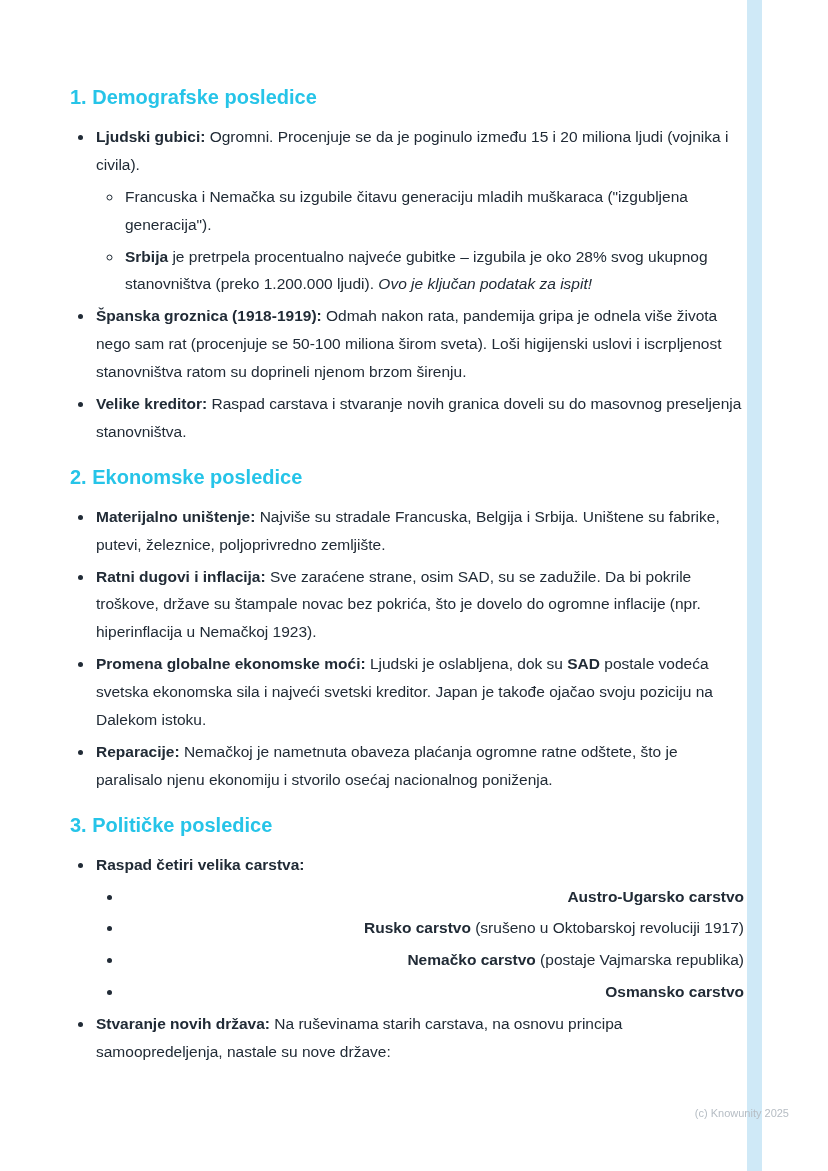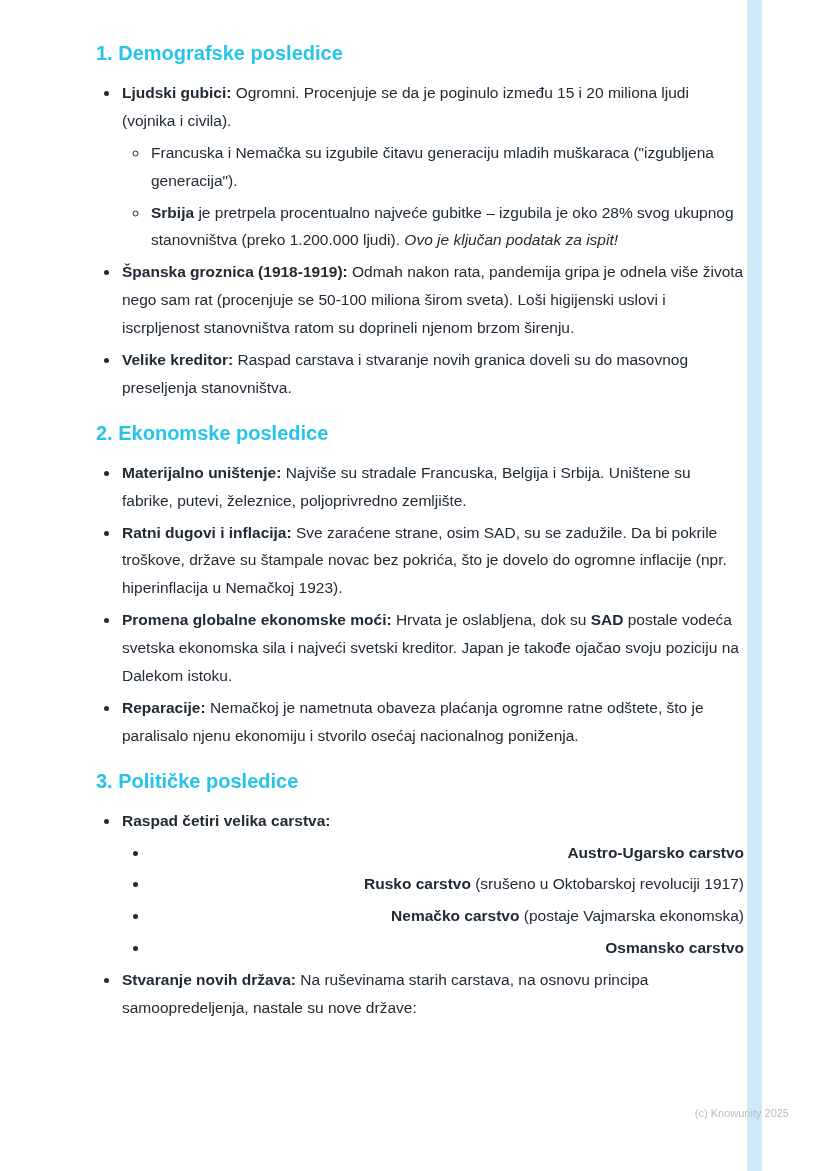--- a/index.html
+++ b/index.html
@@ -9,21 +9,21 @@
     --footer:#b6bdc4;
   }
   *{margin:0;padding:0;box-sizing:border-box;}
   html,body{background:#ffffff;}
   body{
     width:828px;height:1171px;position:relative;overflow:hidden;
     font-family:"Liberation Sans","DejaVu Sans",sans-serif;
     color:var(--text);
   }
   .page{position:absolute;inset:0;background:#ffffff;}
-  .content{padding:40px 0 0 96px;width:744px;font-size:15.5px;line-height:1.8;}
+  .content{padding:40px 0 0 70px;width:744px;font-size:15.5px;line-height:1.8;margin-top:44px;}
   .heading{color:var(--heading);font-size:20px;line-height:1.3;font-weight:700;margin:18px 0 13px;}
   .section:first-child .heading{margin-top:0;}
   ul.l1{list-style:disc outside;padding-left:24px;}
   ul.l1>li{margin-bottom:4px;padding-left:2px;}
   ul.sub{margin-top:4px;padding-left:27px;}
   ul.sub>li{margin-bottom:4px;padding-left:2px;}
   ul.circle{list-style-type:circle;}
   ul.disc{list-style-type:disc;text-align:right;}
   .b{font-weight:700;}
   .i{font-style:italic;}
@@ -49,34 +49,34 @@
         <li><span class="b">Španska groznica (1918-1919):</span><span> Odmah nakon rata, pandemija gripa je odnela više života nego sam rat (procenjuje se 50-100 miliona širom sveta). Loši higijenski uslovi i iscrpljenost stanovništva ratom su doprineli njenom brzom širenju.</span></li>
         <li><span class="b">Velike kreditor:</span><span> Raspad carstava i stvaranje novih granica doveli su do masovnog preseljenja stanovništva.</span></li>
       </ul>
     </section>
 
     <section class="section">
       <h2 class="heading">2. Ekonomske posledice</h2>
       <ul class="l1">
         <li><span class="b">Materijalno uništenje:</span><span> Najviše su stradale Francuska, Belgija i Srbija. Uništene su fabrike, putevi, železnice, poljoprivredno zemljište.</span></li>
         <li><span class="b">Ratni dugovi i inflacija:</span><span> Sve zaraćene strane, osim SAD, su se zadužile. Da bi pokrile troškove, države su štampale novac bez pokrića, što je dovelo do ogromne inflacije (npr. hiperinflacija u Nemačkoj 1923).</span></li>
-        <li><span class="b">Promena globalne ekonomske moći:</span><span> Hrvata je oslabljena, dok su </span><span class="b">SAD</span><span> postale vodeća svetska ekonomska sila i najveći svetski kreditor. Japan je takođe ojačao svoju poziciju na Dalekom istoku.</span></li>
+        <li><span class="b">Promena globalne ekonomske moći:</span><span> Ljudski je oslabljena, dok su </span><span class="b">SAD</span><span> postale vodeća svetska ekonomska sila i najveći svetski kreditor. Japan je takođe ojačao svoju poziciju na Dalekom istoku.</span></li>
         <li><span class="b">Reparacije:</span><span> Nemačkoj je nametnuta obaveza plaćanja ogromne ratne odštete, što je paralisalo njenu ekonomiju i stvorilo osećaj nacionalnog poniženja.</span></li>
       </ul>
     </section>
 
     <section class="section">
       <h2 class="heading">3. Političke posledice</h2>
       <ul class="l1">
         <li>
           <span class="b">Raspad četiri velika carstva:</span>
           <ul class="sub disc">
             <li><span class="b">Austro-Ugarsko carstvo</span></li>
             <li><span class="b">Rusko carstvo</span><span> (srušeno u Oktobarskoj revoluciji 1917)</span></li>
-            <li><span class="b">Nemačko carstvo</span><span> (postaje Vajmarska ekonomska)</span></li>
+            <li><span class="b">Nemačko carstvo</span><span> (postaje Vajmarska republika)</span></li>
             <li><span class="b">Osmansko carstvo</span></li>
           </ul>
         </li>
         <li>
           <span class="b">Stvaranje novih država:</span><span> Na ruševinama starih carstava, na osnovu principa samoopredeljenja, nastale su nove države:</span>
         </li>
       </ul>
     </section>
 
   </main>

